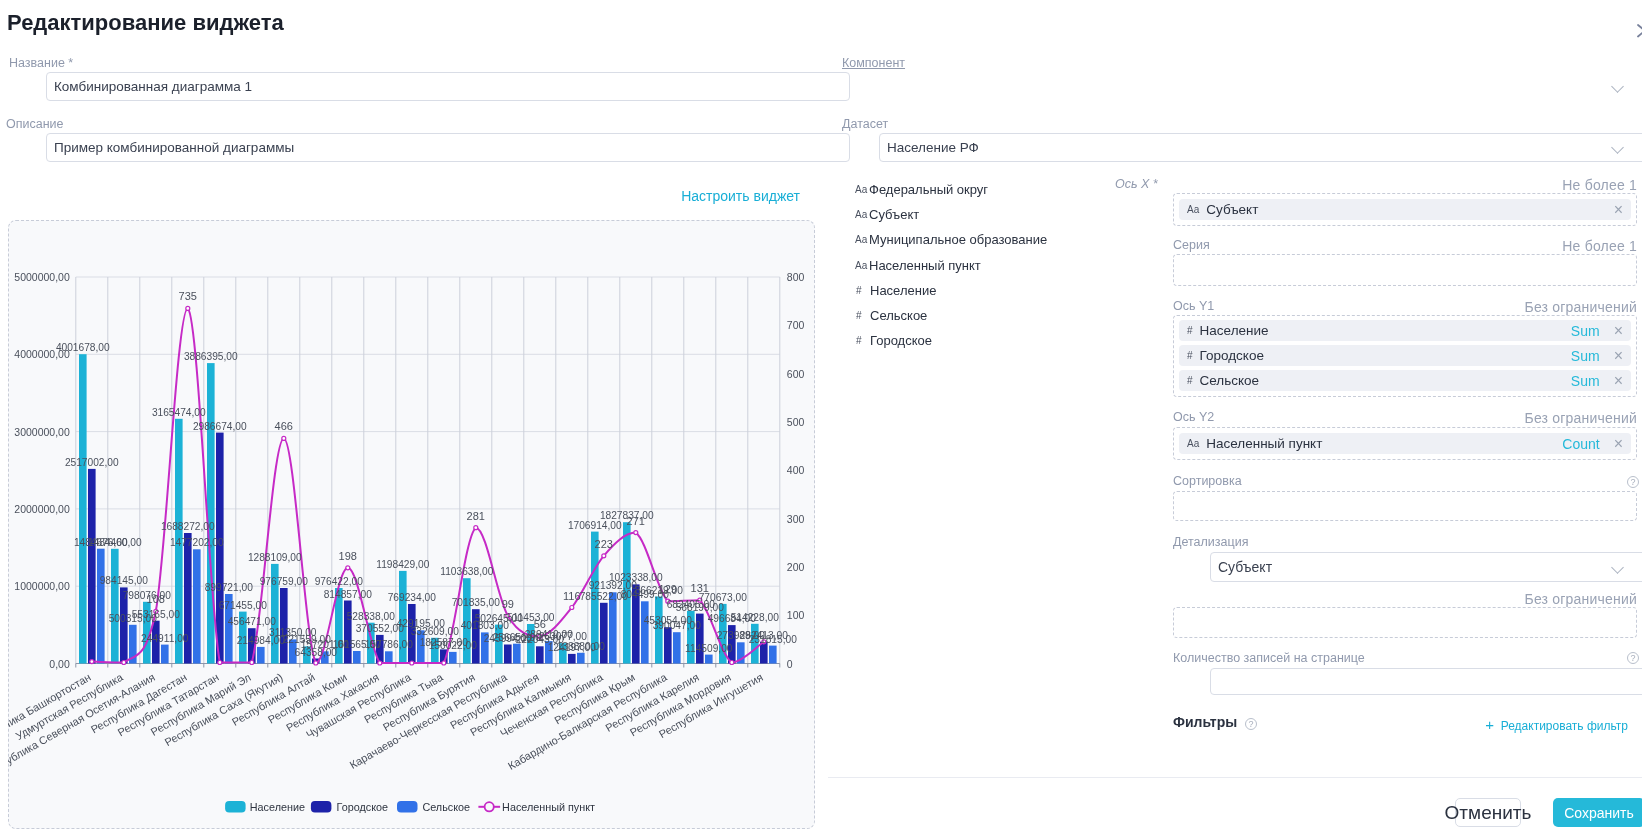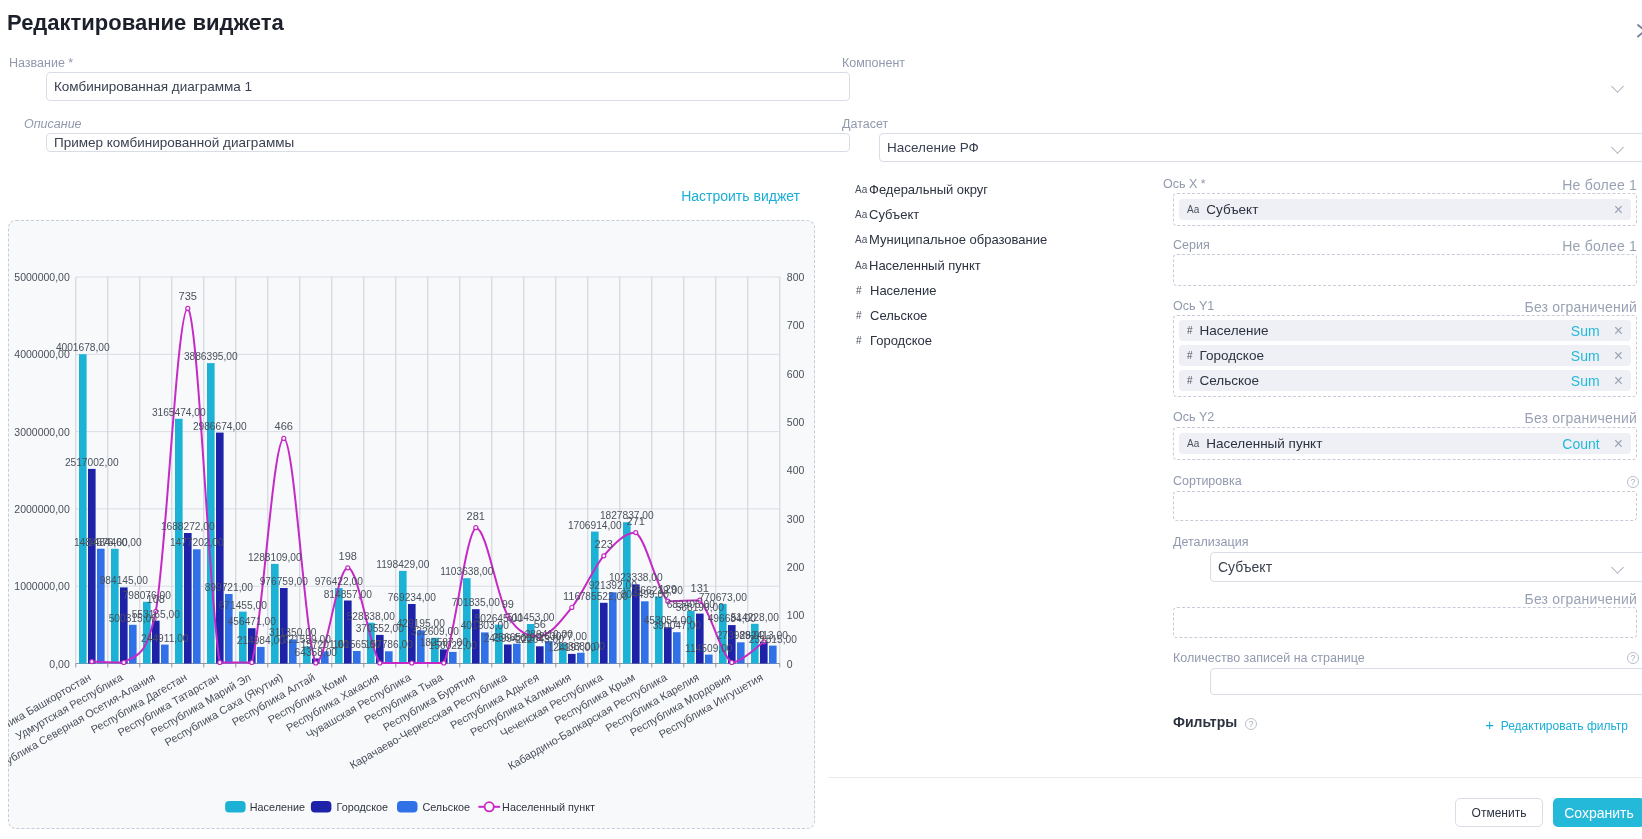--- a/index.html
+++ b/index.html
@@ -23,22 +23,22 @@
 </head>
 <body>
 <div id="page">
   <div class="abs" style="left:7px; top:10px; font-size:22px; font-weight:bold; color:#1b202b;">Редактирование виджета</div>
   <svg class="abs" style="left:1633px; top:22px;" width="14" height="18" viewBox="0 0 14 18">
       <polyline points="5,3 12,8.7 5,14.5" fill="none" stroke="#78819b" stroke-width="1.8" stroke-linecap="round" stroke-linejoin="round"></polyline>
     </svg>
 
   <div class="abs lbl" style="left:9px; top:56px;">Название *</div>
   <div class="abs inp" style="left:9px; top:72px; width:804px; height:29px;">Комбинированная диаграмма 1</div>
-  <div class="abs lbl" style="left:24px; top:117px;font-style:italic;">Описание</div>
-  <div class="abs inp" style="left:9px; top:133px; width:804px; height:19px;">Пример комбинированной диаграммы</div>
+  <div class="abs lbl" style="left:6px; top:117px;">Описание</div>
+  <div class="abs inp" style="left:9px; top:133px; width:804px; height:29px;">Пример комбинированной диаграммы</div>
   <div class="abs teal" style="right:842px; top:188px; font-size:14px;">Настроить виджет</div>
 
   <div class="abs dashed" style="left:8px; top:220px; width:807px; height:609px; border-radius:8px; background:#f8f9fb;">
   <svg width="805" height="607" viewBox="0 0 805 607" style="position:absolute; left:-1px; top:-1px;" font-family="Liberation Sans, sans-serif">
 <line x1="67.8" y1="443.5" x2="771.8" y2="443.5" stroke="#dadde5" stroke-width="1"></line>
 <text x="61.8" y="448" font-size="10.5" fill="#4a505c" text-anchor="end">0,00</text>
 <line x1="67.8" y1="366.2" x2="771.8" y2="366.2" stroke="#dadde5" stroke-width="1"></line>
 <text x="61.8" y="370" font-size="10.5" fill="#4a505c" text-anchor="end">1000000,00</text>
 <line x1="67.8" y1="288.9" x2="771.8" y2="288.9" stroke="#dadde5" stroke-width="1"></line>
 <text x="61.8" y="293" font-size="10.5" fill="#4a505c" text-anchor="end">2000000,00</text>
@@ -298,35 +298,35 @@
 <rect x="302.9" y="581.0" width="20.5" height="11.6" rx="4" fill="#1d22a9"></rect>
 <text x="328.6" y="590.9" font-size="10.8" fill="#2e3440">Городское</text>
 <rect x="389.0" y="581.0" width="20.5" height="11.6" rx="4" fill="#3171e8"></rect>
 <text x="414.4" y="590.9" font-size="10.8" fill="#2e3440">Сельское</text>
 <line x1="470.4" y1="586.8" x2="492.1" y2="586.8" stroke="#c62ac6" stroke-width="2"></line>
 <circle cx="481.2" cy="586.8" r="4.6" fill="#f8f9fb" stroke="#c62ac6" stroke-width="1.8"></circle>
 <text x="494.1" y="590.9" font-size="10.8" fill="#2e3440">Населенный пункт</text>
 </svg>
   </div>
 
-  <div class="abs lbl" style="left:842px; top:56px;">Компонент</div>
+  <div class="abs lbl" style="left:842px; top:56px;text-decoration:underline;">Компонент</div>
   <div class="caret" style="left:1613px; top:82px;"></div>
   <div class="abs lbl" style="left:842px; top:117px;">Датасет</div>
   <div class="abs inp" style="left:842px; top:133px; width:798px; height:29px;">Население РФ</div>
   <div class="caret" style="left:1613px; top:143px;"></div>
 
   <div class="fl-item" style="left:855px; top:182px;"><span class="ic">Aa</span>Федеральный округ</div>
   <div class="fl-item" style="left:855px; top:207px;"><span class="ic">Aa</span>Субъект</div>
   <div class="fl-item" style="left:855px; top:232px;"><span class="ic">Aa</span>Муниципальное образование</div>
   <div class="fl-item" style="left:855px; top:258px;"><span class="ic">Aa</span>Населенный пункт</div>
   <div class="fl-item" style="left:856px; top:283px;"><span class="ic">#</span>Население</div>
   <div class="fl-item" style="left:856px; top:308px;"><span class="ic">#</span>Сельское</div>
   <div class="fl-item" style="left:856px; top:333px;"><span class="ic">#</span>Городское</div>
 
-  <div class="abs lbl" style="left:1163px; top:177px;">Ось X *</div>
+  <div class="abs lbl" style="left:1115px; top:177px;font-style:italic;">Ось X *</div>
   <div class="abs hint" style="right:5px; top:177px;">Не более 1</div>
   <div class="abs dashed" style="left:1173px; top:193px; width:464px; height:33px;">
     <div class="chip" style="margin:5px;"><span class="ic">Aa</span>Субъект<span class="x" style="margin-left:auto;">×</span></div>
   </div>
   <div class="abs lbl" style="left:1173px; top:238px;">Серия</div>
   <div class="abs hint" style="right:5px; top:238px;">Не более 1</div>
   <div class="abs dashed" style="left:1173px; top:254px; width:464px; height:32px;"></div>
   <div class="abs lbl" style="left:1173px; top:299px;">Ось Y1</div>
   <div class="abs hint" style="right:5px; top:299px;">Без ограничений</div>
   <div class="abs dashed" style="left:1173px; top:315px; width:464px; height:82px;">
@@ -347,15 +347,15 @@
   <div class="caret" style="left:1613px; top:563px;"></div>
   <div class="abs hint" style="right:5px; top:591px;">Без ограничений</div>
   <div class="abs dashed" style="left:1173px; top:607px; width:464px; height:31px;"></div>
   <div class="abs lbl" style="left:1173px; top:651px;">Количество записей на странице</div>
   <div class="abs qm" style="left:1627px; top:652px;">?</div>
   <div class="abs inp" style="left:1173px; top:668px; width:464px; height:27px;"></div>
   <div class="abs" style="left:1173px; top:714px; font-size:14px; font-weight:bold; color:#2b3240;">Фильтры&nbsp; <span class="qm" style="position:relative; top:0px; font-weight:normal;">?</span></div>
   <div class="abs teal" style="right:14px; top:716px; font-size:12px;"><span style="font-size:15px;">+</span>&nbsp; Редактировать фильтр</div>
 
   <div class="abs" style="left:828px; top:777px; width:814px; height:1px; background:#e9ebf1;"></div>
-  <div class="abs" style="left:1455px; top:798px; width:88px; height:29px; border:1px solid #d9dde6; border-radius:5px; background:#fff; font-size:12px; color:#2b3240; display:flex; align-items:center; justify-content:center;">Отменить</div>
+  <div class="abs" style="left:1455px; top:798px; width:66px; height:29px; border:1px solid #d9dde6; border-radius:5px; background:#fff; font-size:19px; color:#2b3240; display:flex; align-items:center; justify-content:center;">Отменить</div>
   <div class="abs" style="left:1553px; top:798px; width:92px; height:29px; border-radius:5px; background:#25b9d9; font-size:14px; color:#fff; display:flex; align-items:center; justify-content:center;">Сохранить</div>
 </div>
 
 </body></html>

